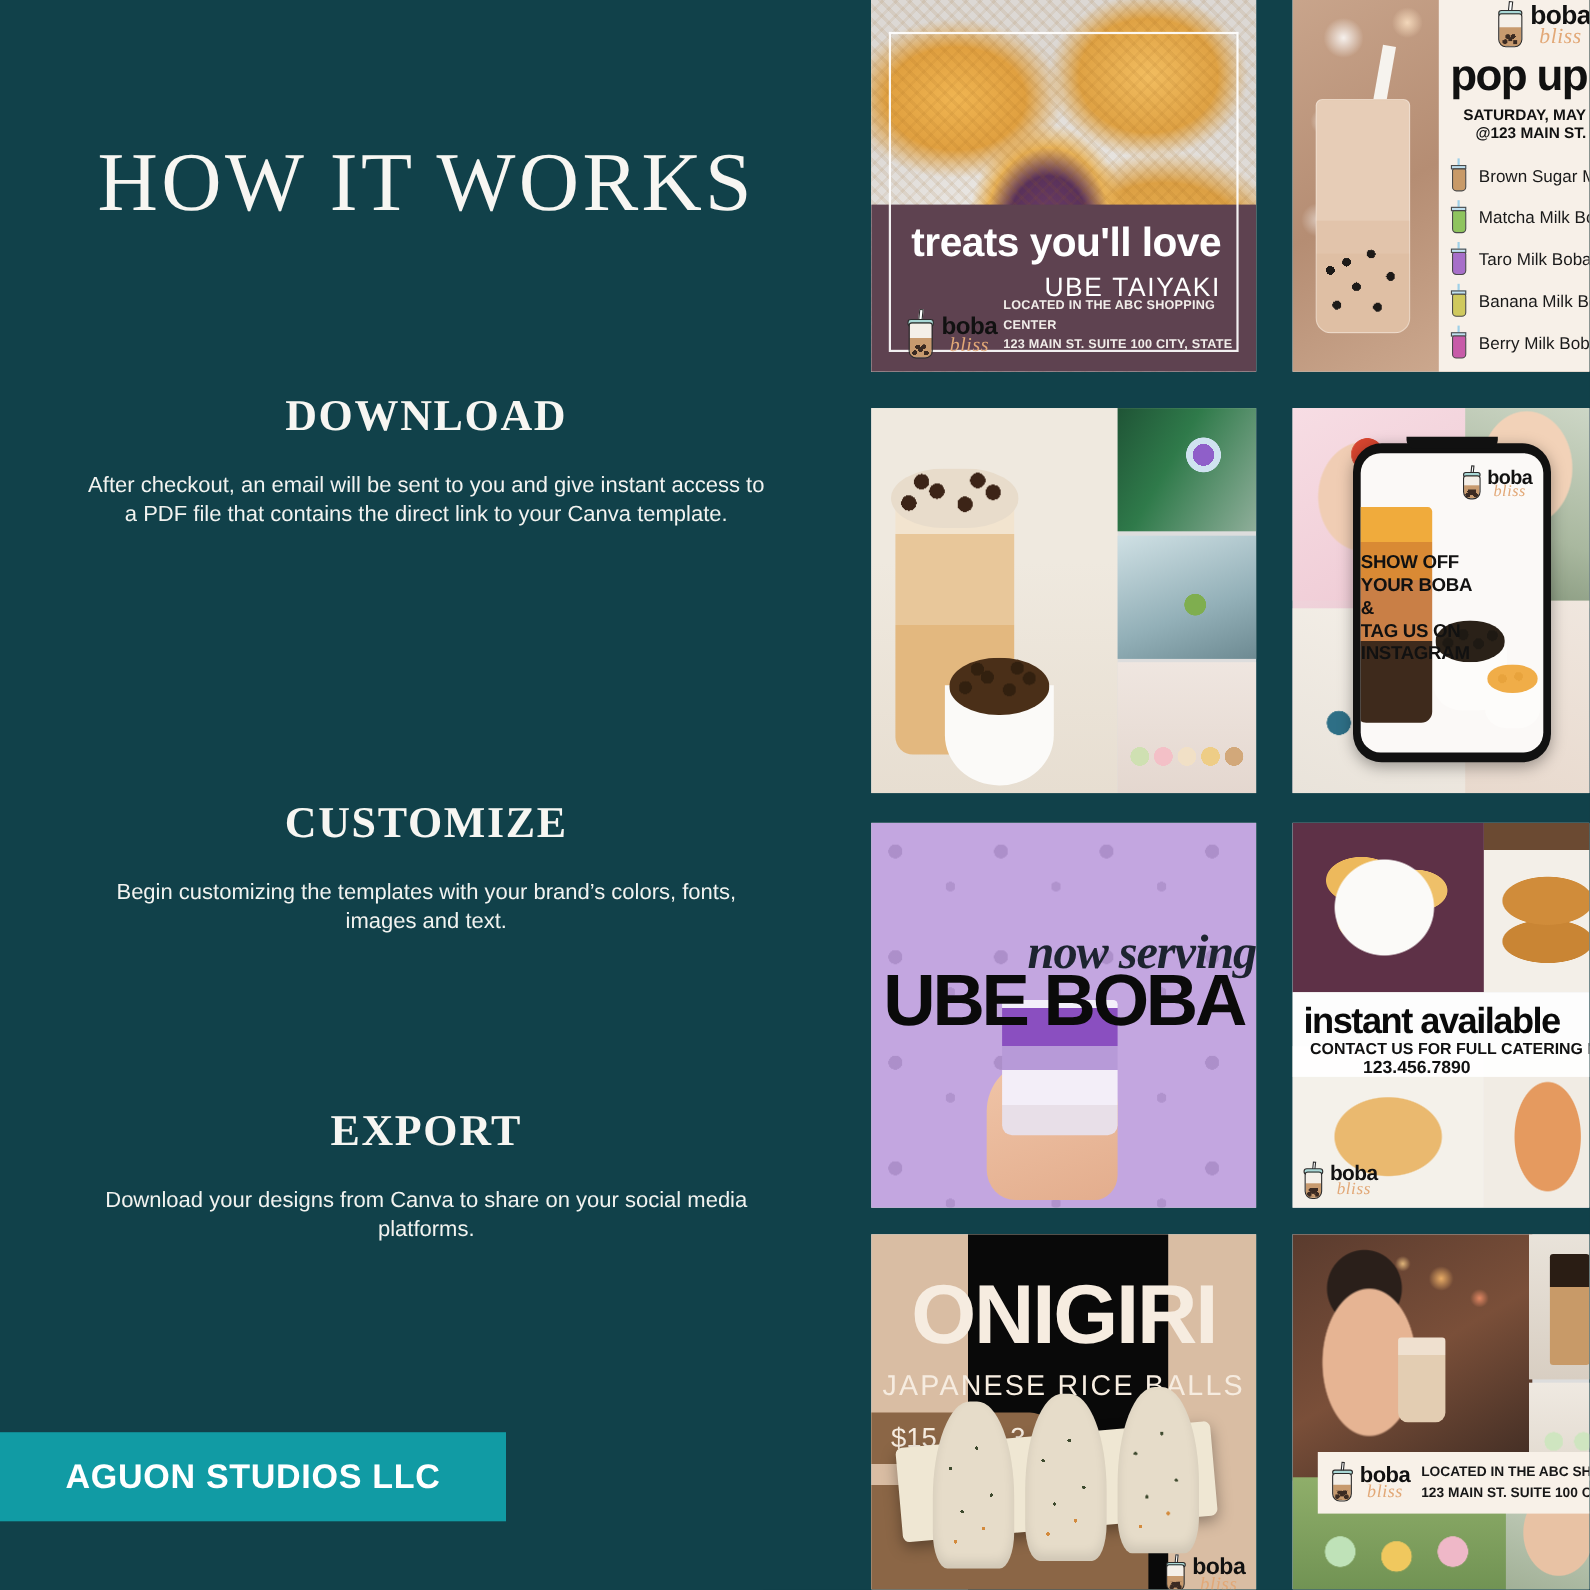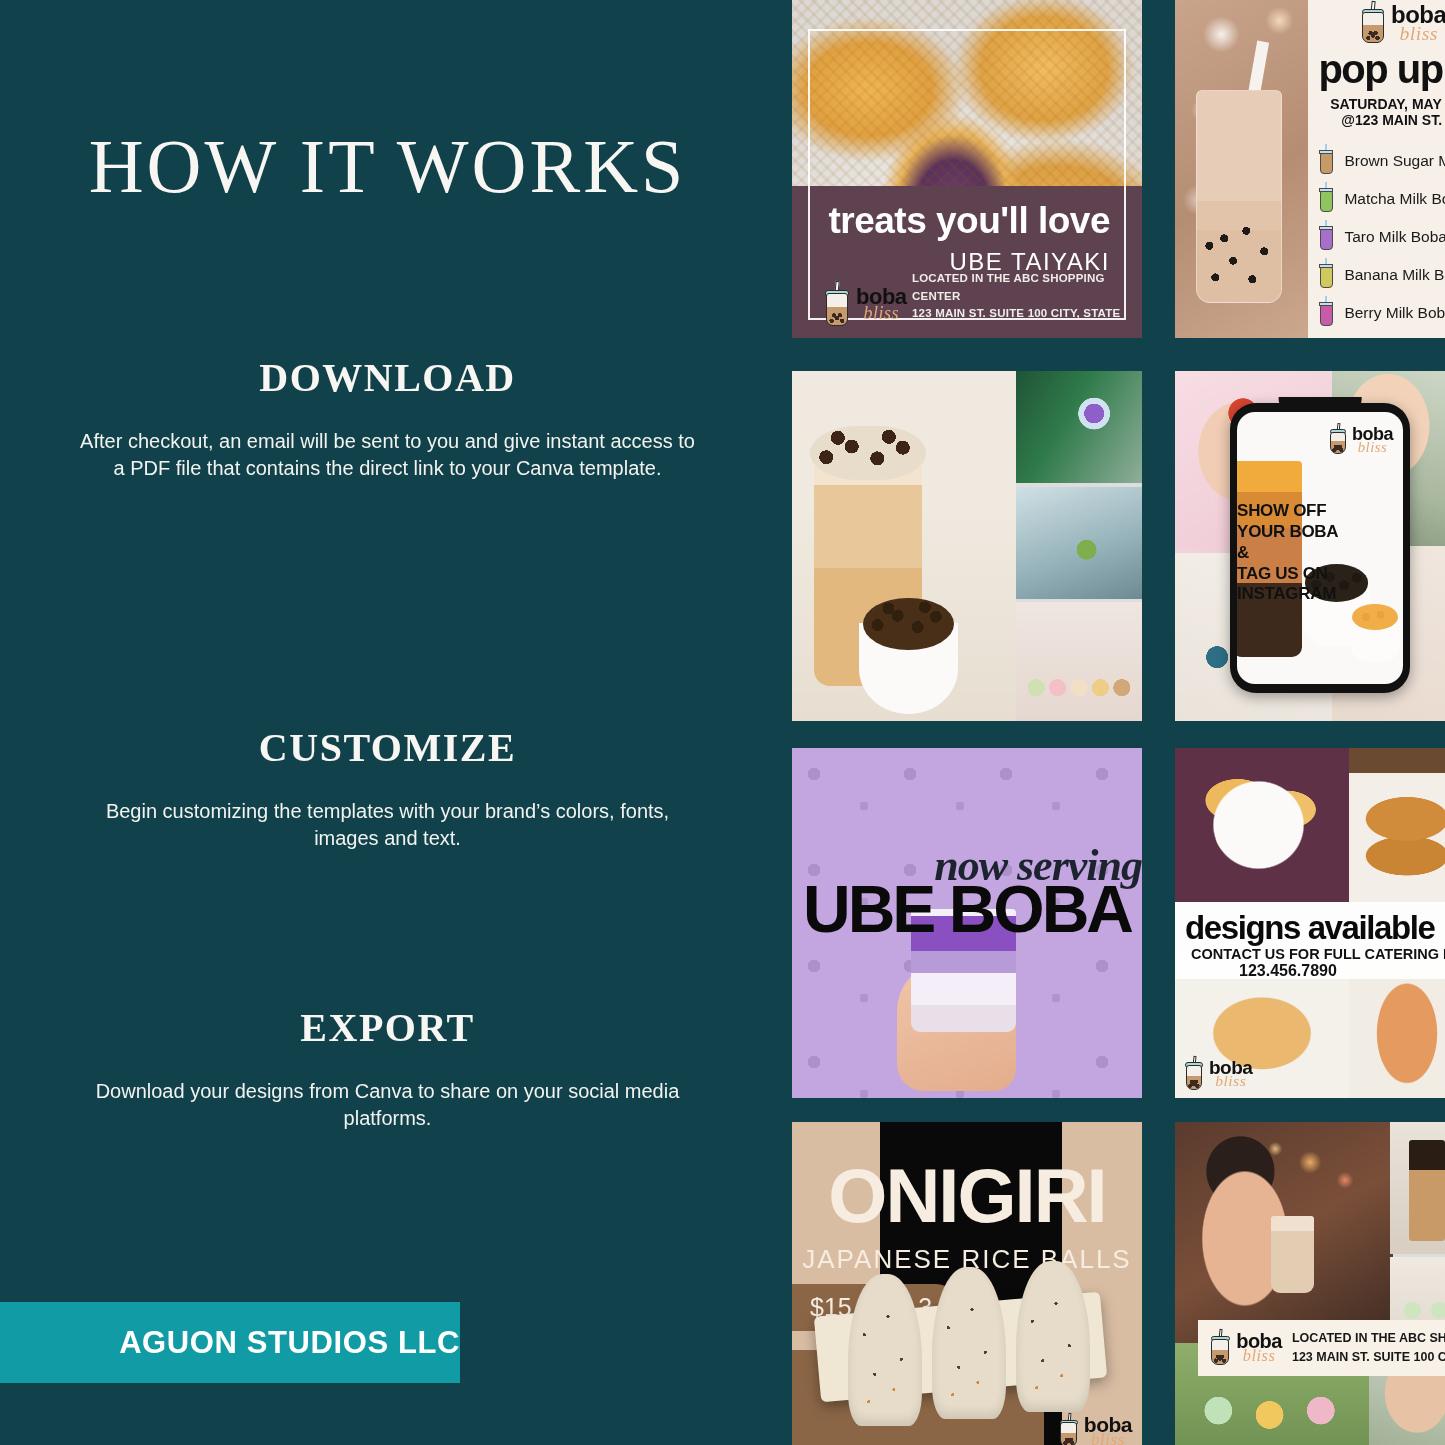--- a/index.html
+++ b/index.html
@@ -36,21 +36,21 @@
     padding: 0 72px;
   }
   .sec-download  { top: 358px; }
   .sec-customize { top: 728px; }
   .sec-export    { top: 1008px; }
 
   .brand-badge {
     position: absolute; left: 0; top: 1302px;
     width: 460px; height: 81px;
     background: #119ba4;
-    display: flex; align-items: center; justify-content: flex-end;
+    display: flex; align-items: center; justify-content: center;
   }
   .brand-badge span {
     color: #ffffff; font-weight: 700; font-size: 31px; letter-spacing: 0.6px;
     font-family: "Liberation Sans", sans-serif;
   }
 
   
   .grid { position: absolute; left: 775px; top: 0; width: 670px; height: 1445px; }
   .card { position: absolute; overflow: hidden; background: #ddd; }
   .c-tl { left: 17px;  top: -7px;   width: 350px; height: 345px; }
@@ -576,21 +576,21 @@
       <div class="ube-hand"></div>
       <div class="ube-cup"></div>
     </div>
 
     <div class="card c-br">
       <div class="cat-q cat-tl"></div>
       <div class="cat-q cat-tr"></div>
       <div class="cat-q cat-bl"></div>
       <div class="cat-q cat-br"></div>
       <div class="cat-band"></div>
-      <div class="cat-title">designs available</div>
+      <div class="cat-title">instant available</div>
       <div class="cat-sub">CONTACT US FOR FULL CATERING MENU</div>
       <div class="cat-phone">123.456.7890</div>
       <div class="cat-logo logo" style="--cw:22px;--ch:32px;--fs:19px;">
         <span class="cup">
             <s></s>
             <b></b>
             <i></i>
           </span>
         <span class="wm">
           <span class="b1">boba</span>

